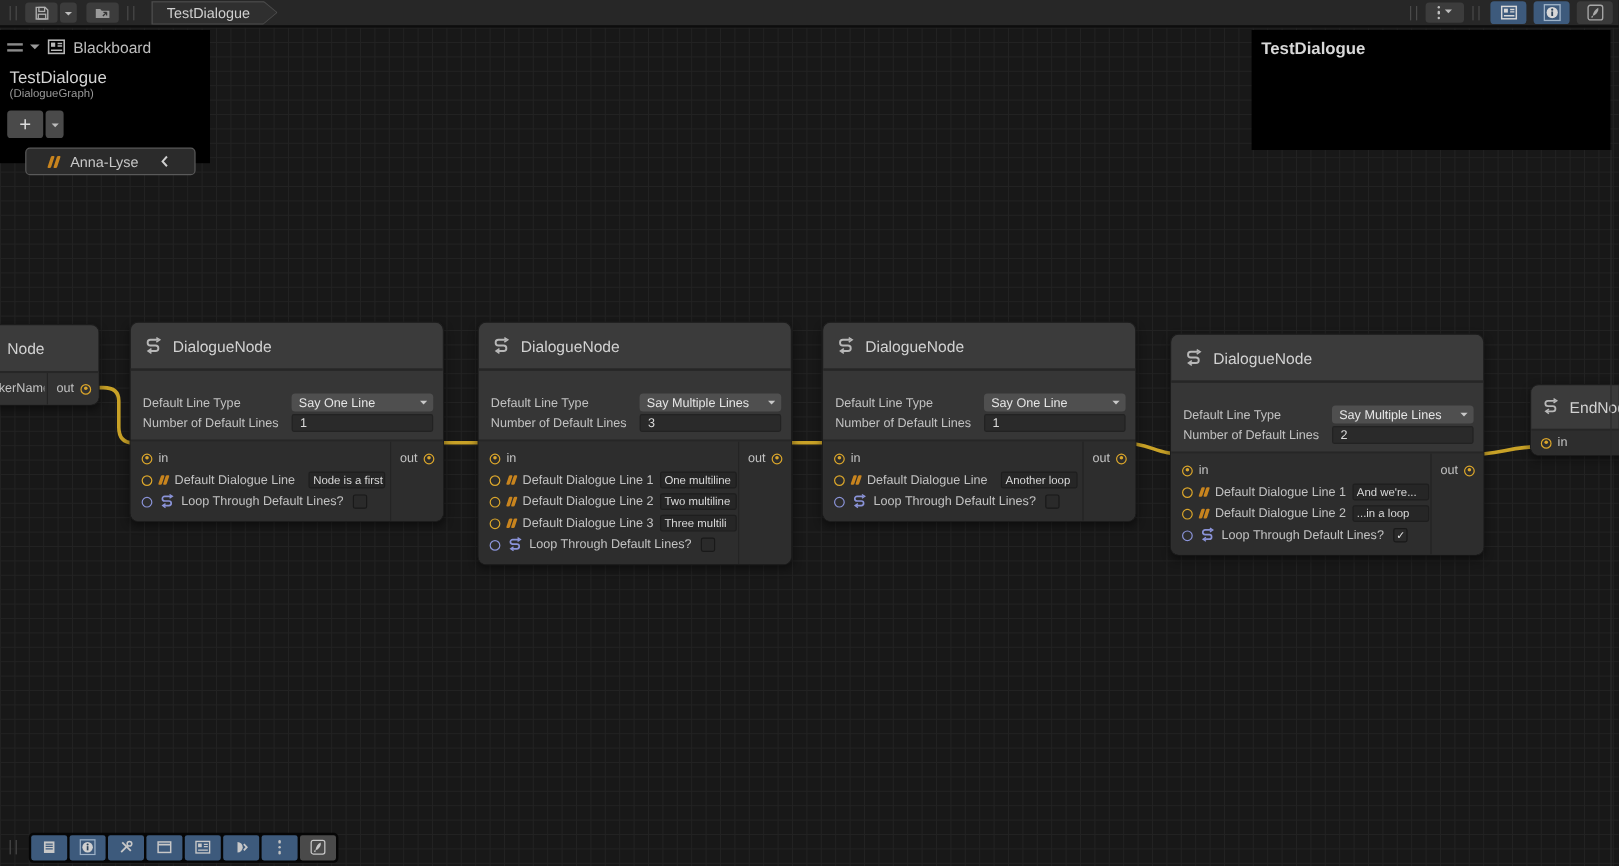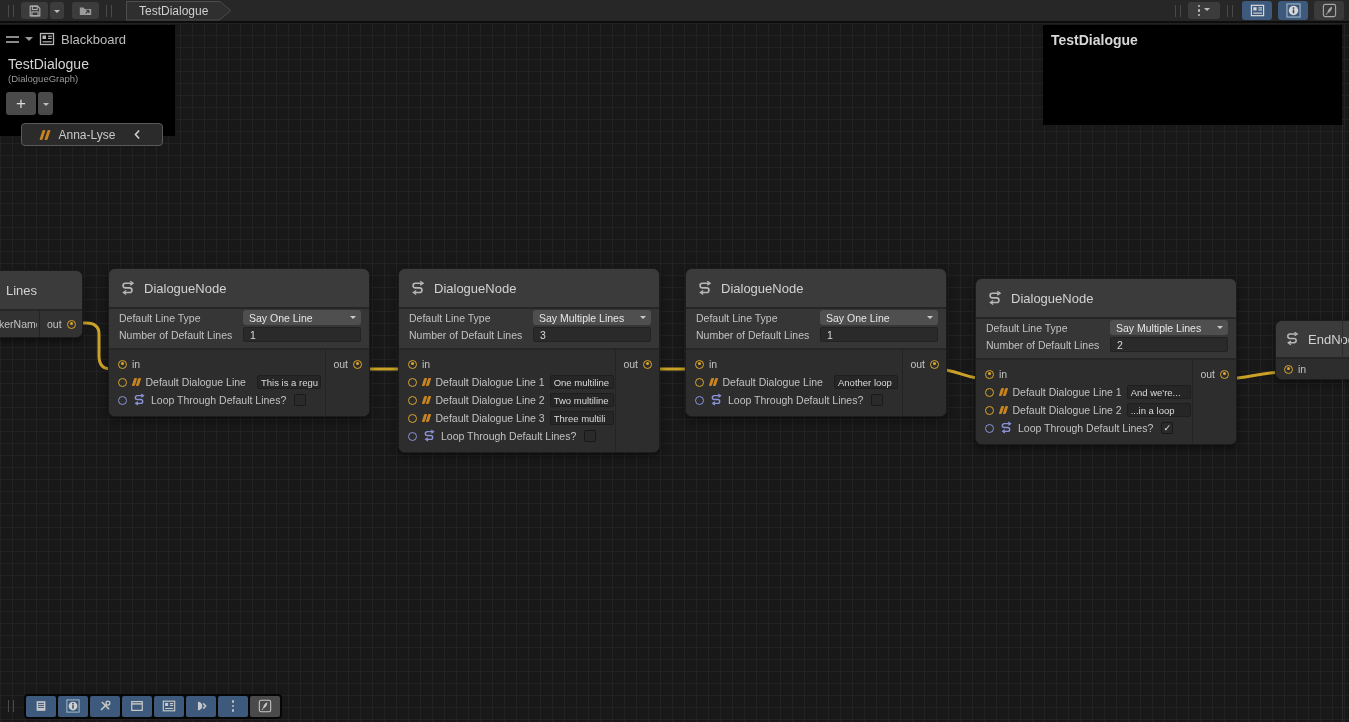--- a/index.html
+++ b/index.html
@@ -50,21 +50,21 @@
   .bb-add{width:30px;height:23px;background:#4a4a4a;border-radius:3px;color:#ddd;font-size:17px;display:flex;align-items:center;justify-content:center;}
   .bb-addcaret{width:15px;height:23px;background:#4a4a4a;border-radius:3px;display:flex;align-items:center;justify-content:center;}
   .bb-field{margin:2px 12px 0 21px;height:23px;background:#2b2b2b;border:1px solid #5a5a5a;border-radius:4px;display:flex;align-items:center;gap:9px;padding:0 18px;}
   .bb-field-label{font-size:12px;color:#c8c8c8;}
   .bb-chevron{margin-left:auto;display:flex;}
   .insp-sel{font-size:14px;font-weight:bold;color:#d8d8d8;padding:7px 8px;}
 
   
   .node{position:absolute;width:262px;background:#3b3b3b;border:1px solid #1c1c1c;border-radius:7px;z-index:2;box-shadow:0 3px 7px rgba(0,0,0,.45);color:#c6c6c6;}
   .node-title{display:flex;align-items:center;gap:8px;height:38px;padding:0 10px;font-size:13px;color:#d2d2d2;white-space:nowrap;overflow:hidden;}
-  .node-props{border-top:2px solid #262626;background:#363636;padding:0 8px 5px 10px;}
+  .node-props{border-top:2px solid #262626;background:#363636;padding:18px 8px 5px 10px;}
   .prop-row{display:flex;align-items:center;height:17px;gap:4px;}
   .prop-label{width:120px;flex:none;font-size:10.5px;color:#c2c2c2;white-space:nowrap;}
   .dropdown{flex:1;height:15px;background:#4f4f4f;border-radius:3px;display:flex;align-items:center;padding:0 6px;font-size:10.5px;color:#e6e6e6;position:relative;white-space:nowrap;overflow:hidden;}
   .dropdown .dd-caret{position:absolute;right:5px;top:5.5px;width:0;height:0;border:3.5px solid transparent;border-top-color:#c9c9c9;}
   .textfield{flex:1;height:15px;background:#2a2a2a;border:1px solid #222;border-radius:2px;display:flex;align-items:center;padding:0 6px;font-size:10.5px;color:#dadada;}
   .node-body{display:flex;border-top:2px solid #262626;background:#2d2d2d;border-radius:0 0 6px 6px;overflow:hidden;}
   .in-col{flex:1;padding:5px 4px 7px 9px;min-width:0;}
   .out-col{width:44px;border-left:1px solid #242424;padding:5px 7px 0 0;}
   .port-row{display:flex;align-items:center;height:18px;gap:5px;}
   .out-row{justify-content:flex-end;}
@@ -99,21 +99,21 @@
 <svg class="edges">
   <path d="M72 323 H86 Q99 323 99 334 V356 Q99 369 111 369 H122"></path>
   <path d="M358 369 C376 369 394 369 412 369"></path>
   <path d="M648 369 C666 369 681 369 699 369"></path>
   <path d="M935 369 C958 369 964 379 989 379"></path>
   <path d="M1223 379 C1250 379 1258 372 1287 372"></path>
 </svg>
 
 <div class="node start-node">
   <div class="node-title">
-    <span>Lines</span>
+    <span>Node</span>
   </div>
   <div class="sn-body">
     <span class="sn-label">kerName</span>
     <span class="sn-div"></span>
     <span class="sn-out">out</span>
     <span class="port connected"></span>
   </div>
 </div>
 
 <div class="node n1">
@@ -148,21 +148,21 @@
         <span class="port-label">in</span>
       </div>
       <div class="port-row">
         <span class="port"></span>
         <span class="quote-icon">
             <i></i>
             <i></i>
           </span>
         <span class="port-label">Default Dialogue Line</span>
         <div class="linefield">
-            <span>This is a regu</span>
+            <span>Node is a first</span>
           </div>
       </div>
       <div class="port-row">
         <span class="port blue"></span>
         <span class="loop-ic">
           <svg width="14" height="14" viewBox="0 0 16 16">
               <path d="M12 3 H6 a2.2 2.2 0 0 0 0 4.4 h4 a2.2 2.2 0 0 1 0 4.4 H5" fill="none" stroke="#8a93d8" stroke-width="1.6"></path>
               <path d="M10.6 1.2 L13.3 3 L10.6 4.8 M6.8 9.9 L4.1 11.8 L6.8 13.7" fill="none" stroke="#8a93d8" stroke-width="1.3"></path>
             </svg>
         </span>

